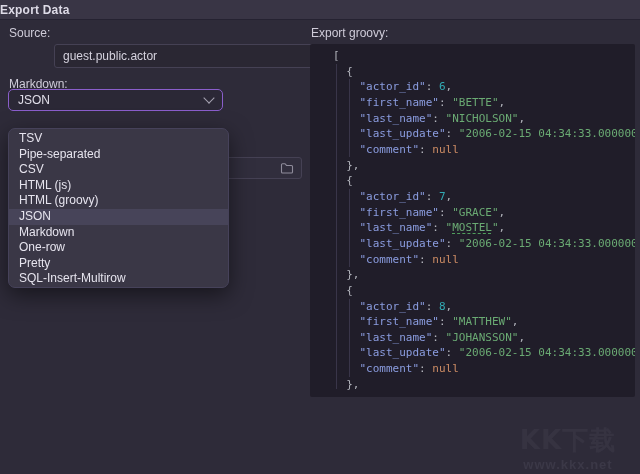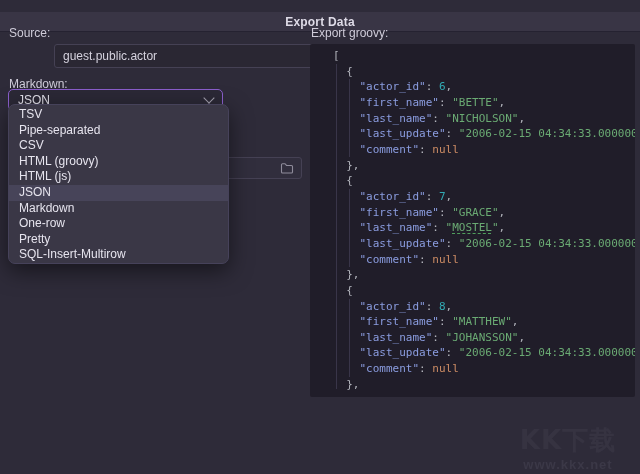--- a/index.html
+++ b/index.html
@@ -4,23 +4,23 @@
 <style>
   html,body{margin:0;padding:0;background:#1b1924;}
   #screen{
     position:relative;width:640px;height:474px;overflow:hidden;
     background:#2e2b39;
     font-family:"Liberation Sans", sans-serif;
     -webkit-font-smoothing:antialiased;
   }
   
   .titlebar{
-    position:absolute;left:0;top:12px;width:640px;height:19px;
+    position:absolute;left:0;top:0;width:640px;height:19px;
     background:#393545;border-bottom:1px solid #252231;
-    display:flex;align-items:center;justify-content:center;
+    display:flex;align-items:center;
   }
   .titlebar .title{font-size:12px;font-weight:bold;color:#dedbe7;letter-spacing:.2px;}
   
   .fieldlabel{position:absolute;font-size:12px;color:#cfccd9;}
   .lbl-source{left:9px;top:26px;}
   .lbl-extractor{left:9px;top:77px;}
   .lbl-preview{left:311px;top:26px;}
   
   .textfield{
     position:absolute;box-sizing:border-box;background:#2a2733;
@@ -38,21 +38,21 @@
     display:flex;align-items:center;justify-content:space-between;
     padding:0 9px;cursor:pointer;
   }
   .combo .value{font-size:12px;color:#e0dee8;}
   .chev{
     width:7px;height:7px;border-right:1.6px solid #a5a2b0;border-bottom:1.6px solid #a5a2b0;
     transform:rotate(45deg);margin-top:-4px;
   }
   
   .dropdown{
-    position:absolute;left:8px;top:104px;width:221px;height:160px;
+    position:absolute;left:8px;top:128px;width:221px;height:160px;
     background:#3a3746;border:1px solid #46425a;border-radius:7px;
     box-shadow:0 7px 22px rgba(0,0,0,.5);
     overflow:hidden;z-index:6;padding-top:2px;box-sizing:border-box;
   }
   .dd-item{
     height:15.6px;line-height:15.6px;padding-left:10px;
     font-size:12px;color:#e6e4ee;white-space:nowrap;cursor:pointer;
   }
   .dd-item.highlighted{background:#474459;}
   
@@ -117,22 +117,22 @@
 
   <div class="combo">
     <span class="value">JSON</span>
     <span class="chev"></span>
   </div>
 
   <div class="dropdown">
       <div class="dd-item">TSV</div>
       <div class="dd-item">Pipe-separated</div>
       <div class="dd-item">CSV</div>
+      <div class="dd-item">HTML (js)</div>
       <div class="dd-item">HTML (groovy)</div>
-      <div class="dd-item">HTML (js)</div>
       <div class="dd-item highlighted">JSON</div>
       <div class="dd-item">Markdown</div>
       <div class="dd-item">One-row</div>
       <div class="dd-item">Pretty</div>
       <div class="dd-item">SQL-Insert-Multirow</div>
       <div class="dd-item">SQL-Insert-Statements</div>
     </div>
 
   <span class="fieldlabel lbl-preview">Export groovy:</span>
 

